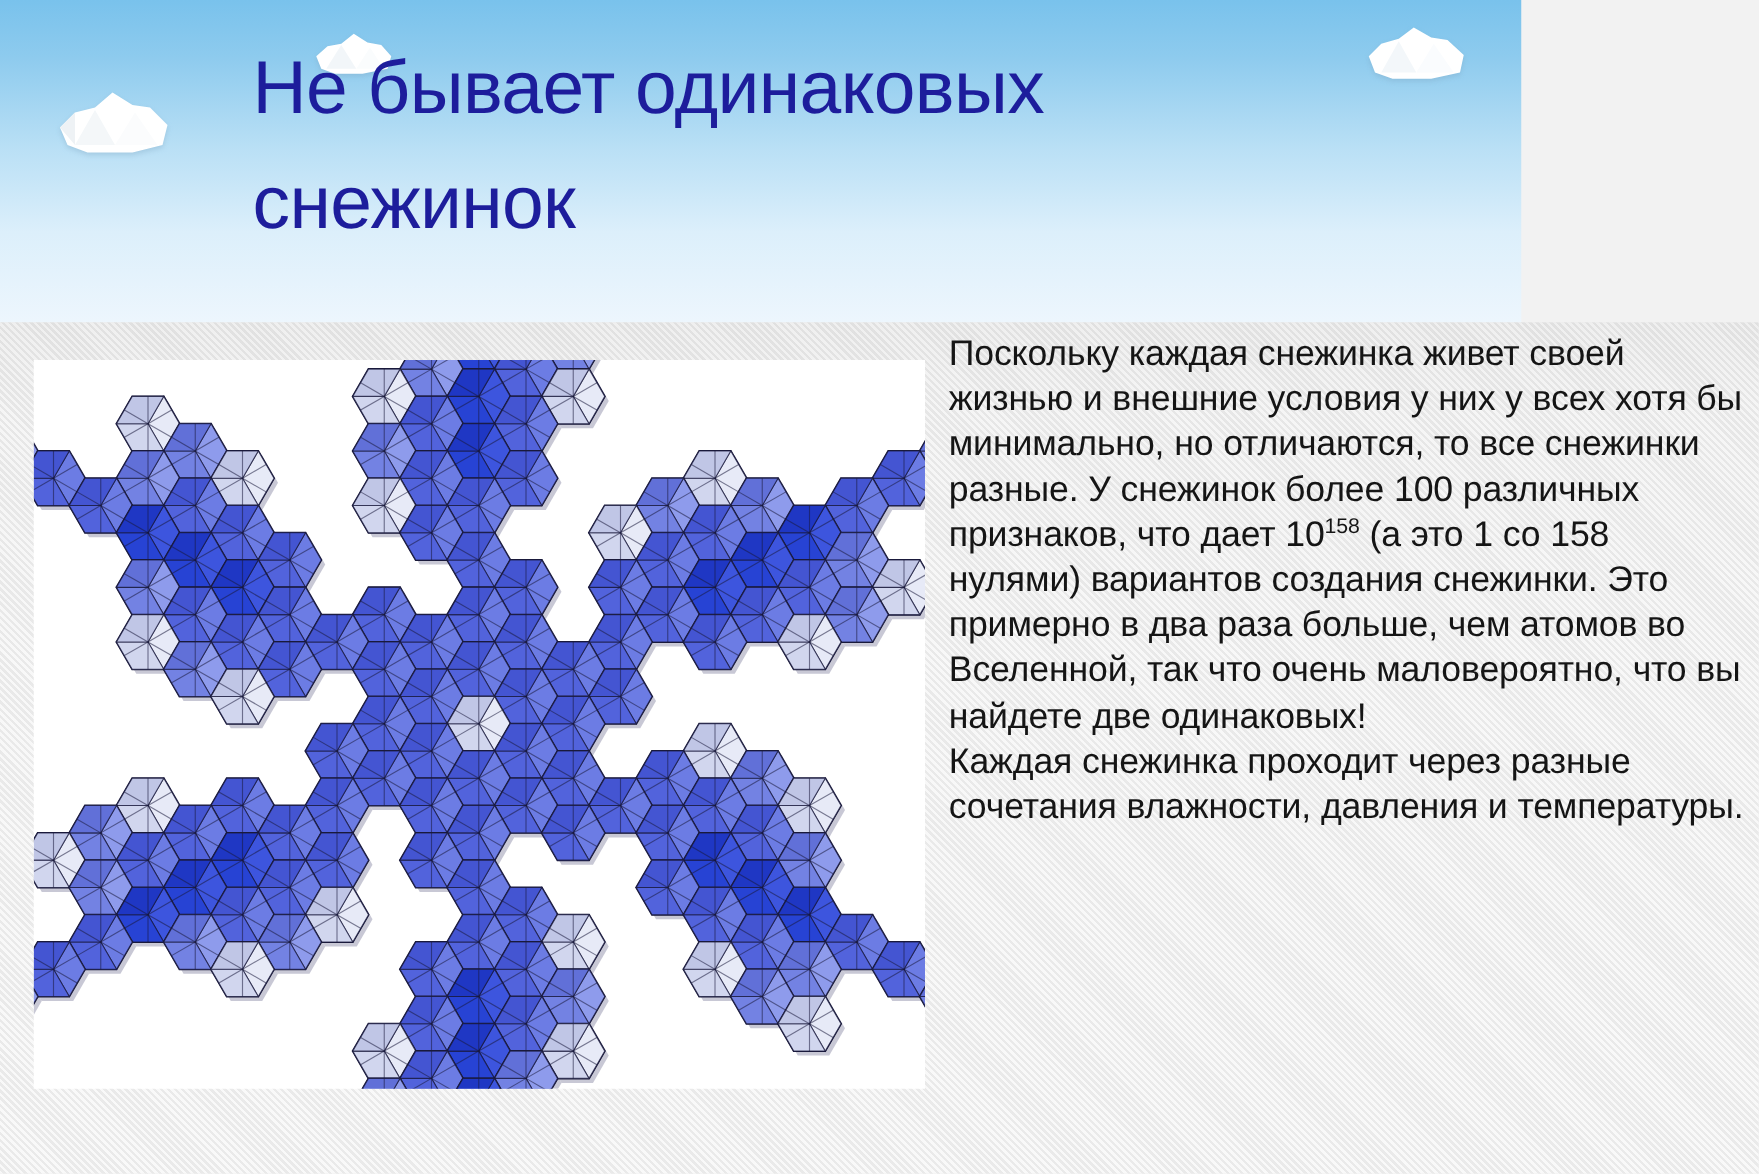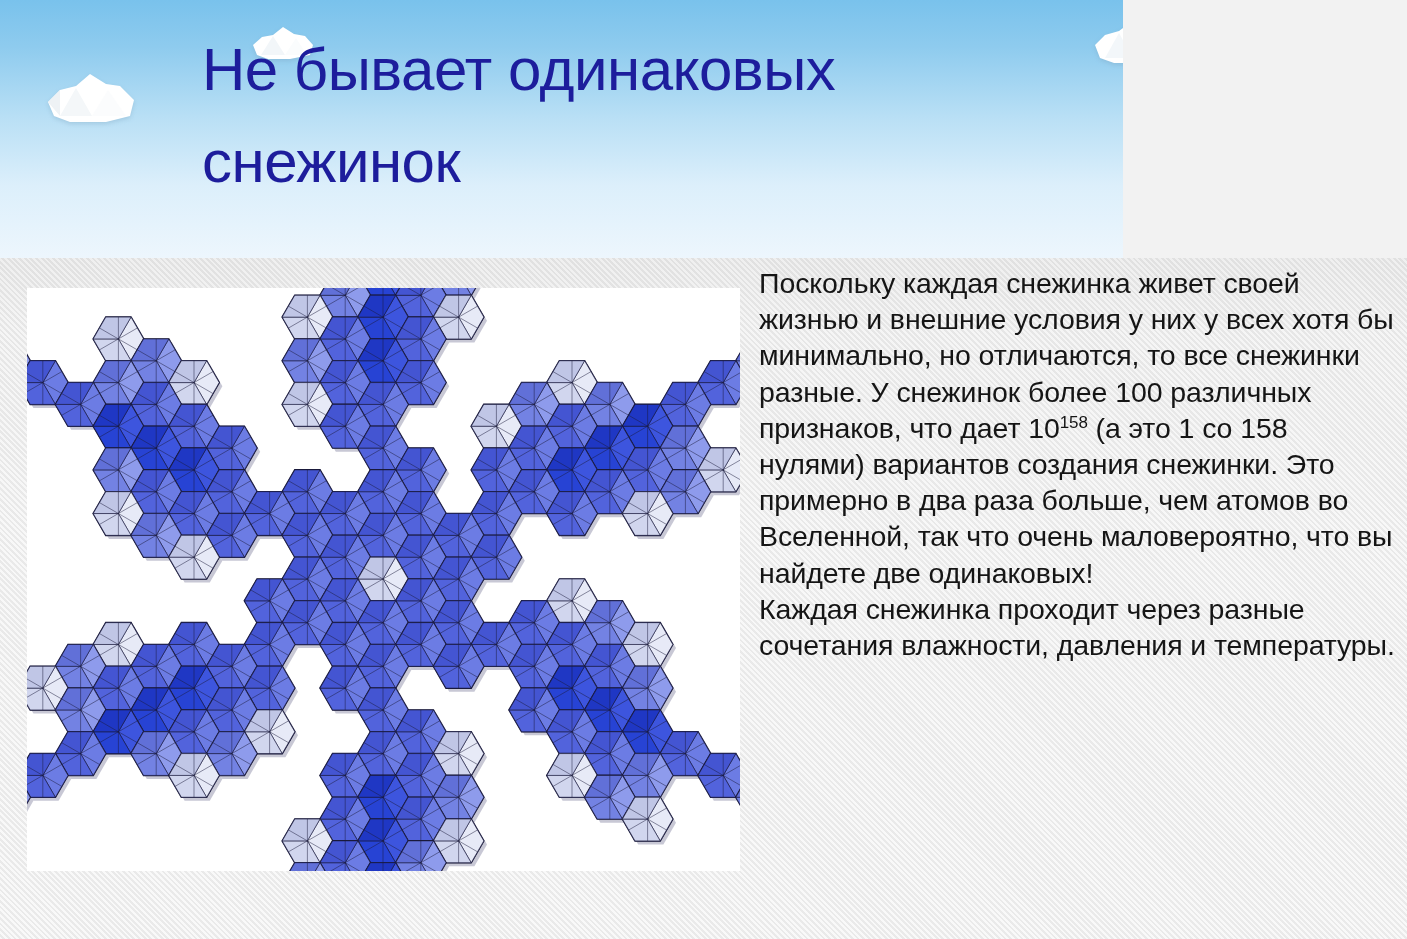--- a/index.html
+++ b/index.html
@@ -5,21 +5,21 @@
   * { margin:0; padding:0; box-sizing:border-box; }
   html,body { width:1407px; height:939px; overflow:hidden; }
   body {
     font-family:"Liberation Sans", sans-serif;
     background:#f2f2f2;
     position:relative;
   }
 
   
   #header-band{
-    position:absolute; left:0; top:0; width:1123px; height:258px;
+    position:absolute; left:0; top:0; width:1217px; height:258px;
     background:linear-gradient(180deg,#79c2ec 0%, #8ecbee 18%, #b8dff5 45%, #dcefFB 72%, #edf6fd 100%);
     overflow:hidden;
   }
   .cloud{ position:absolute; filter:drop-shadow(0 2px 2px rgba(120,160,190,.35)); }
 
   #slide-title{
     position:absolute; left:202px; top:24px; width:860px;
     color:#1d1d9c;
     font-size:60px;
     line-height:92px;

